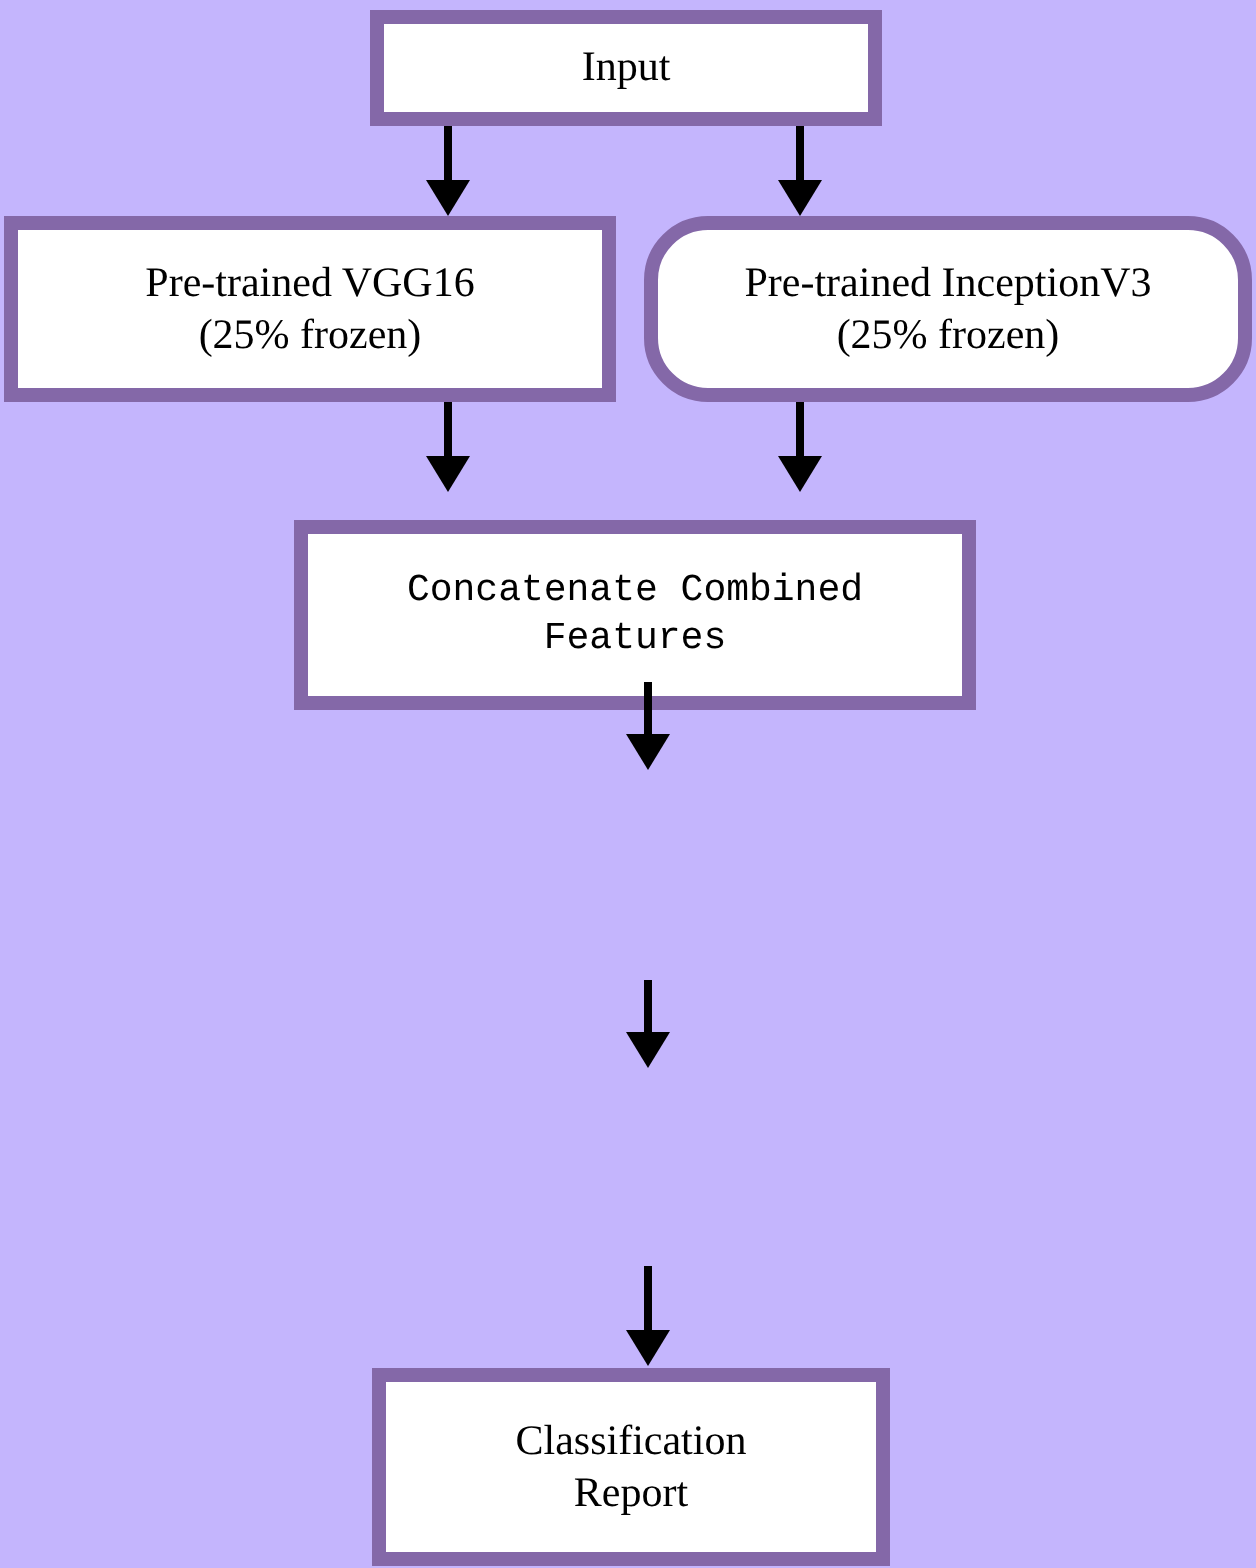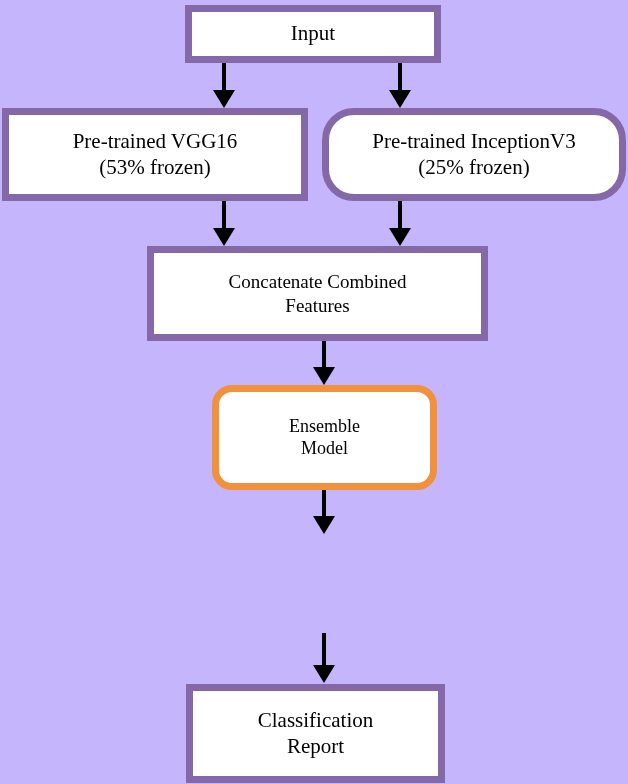--- a/index.html
+++ b/index.html
@@ -37,21 +37,21 @@
   .node.rounded {
     border-style: solid;
     border-width: 7px;
     border-radius: 20px;
   }
 
   
   #node-input      { left: 185px; top: 5px;   width: 256px; height: 58px;  font-size: 21px; }
   #node-vgg16      { left: 2px;   top: 108px; width: 306px; height: 93px;  font-size: 21px; }
   #node-inception  { left: 322px; top: 108px; width: 304px; height: 93px;  font-size: 21px; }
-  #node-concat     { left: 147px; top: 246px; width: 341px; height: 95px;  font-size: 19px; }
+  #node-concat     { left: 147px; top: 260px; width: 341px; height: 95px;  font-size: 19px; font-family: Liberation Mono, monospace; }
   #node-ensemble   { left: 212px; top: 385px; width: 225px; height: 105px; font-size: 18px; }
   #node-finetuned  { left: 186px; top: 534px; width: 259px; height: 99px;  font-size: 20px; }
   #node-report     { left: 186px; top: 684px; width: 259px; height: 99px;  font-size: 21px; justify-content: center; }
 
   
   .arrow {
     position: absolute;
   }
   .arrow .shaft {
     position: absolute;
@@ -74,37 +74,33 @@
 <body>
 
 <div id="canvas">
 
   <div class="node process" id="node-input" style="border-color:#8468A8;">
     <span class="label">Input</span>
   </div>
 
   <div class="node process" id="node-vgg16" style="border-color:#8468A8;">
     <span class="label">Pre-trained VGG16
-(53% frozen)</span>
+(25% frozen)</span>
   </div>
 
   <div class="node process" id="node-inception" style="border-color:#8468A8;border-radius:32px;">
     <span class="label">Pre-trained InceptionV3
 (25% frozen)</span>
   </div>
 
   <div class="node process" id="node-concat" style="border-color:#8468A8;">
     <span class="label">Concatenate Combined
 Features</span>
   </div>
 
-  <div class="node rounded" id="node-ensemble" style="border-color:#F2913C;">
-    <span class="label">Ensemble
-Model</span>
-  </div>
 
 
   <div class="node process" id="node-report" style="border-color:#8468A8;">
     <span class="label">Classification
 Report</span>
   </div>
 
   <div class="arrow" style="left:222px; top:63px; width:4px; height:45px;">
     <div class="shaft" style="height:30px;"></div>
     <div class="head" style="top:27px;"></div>

